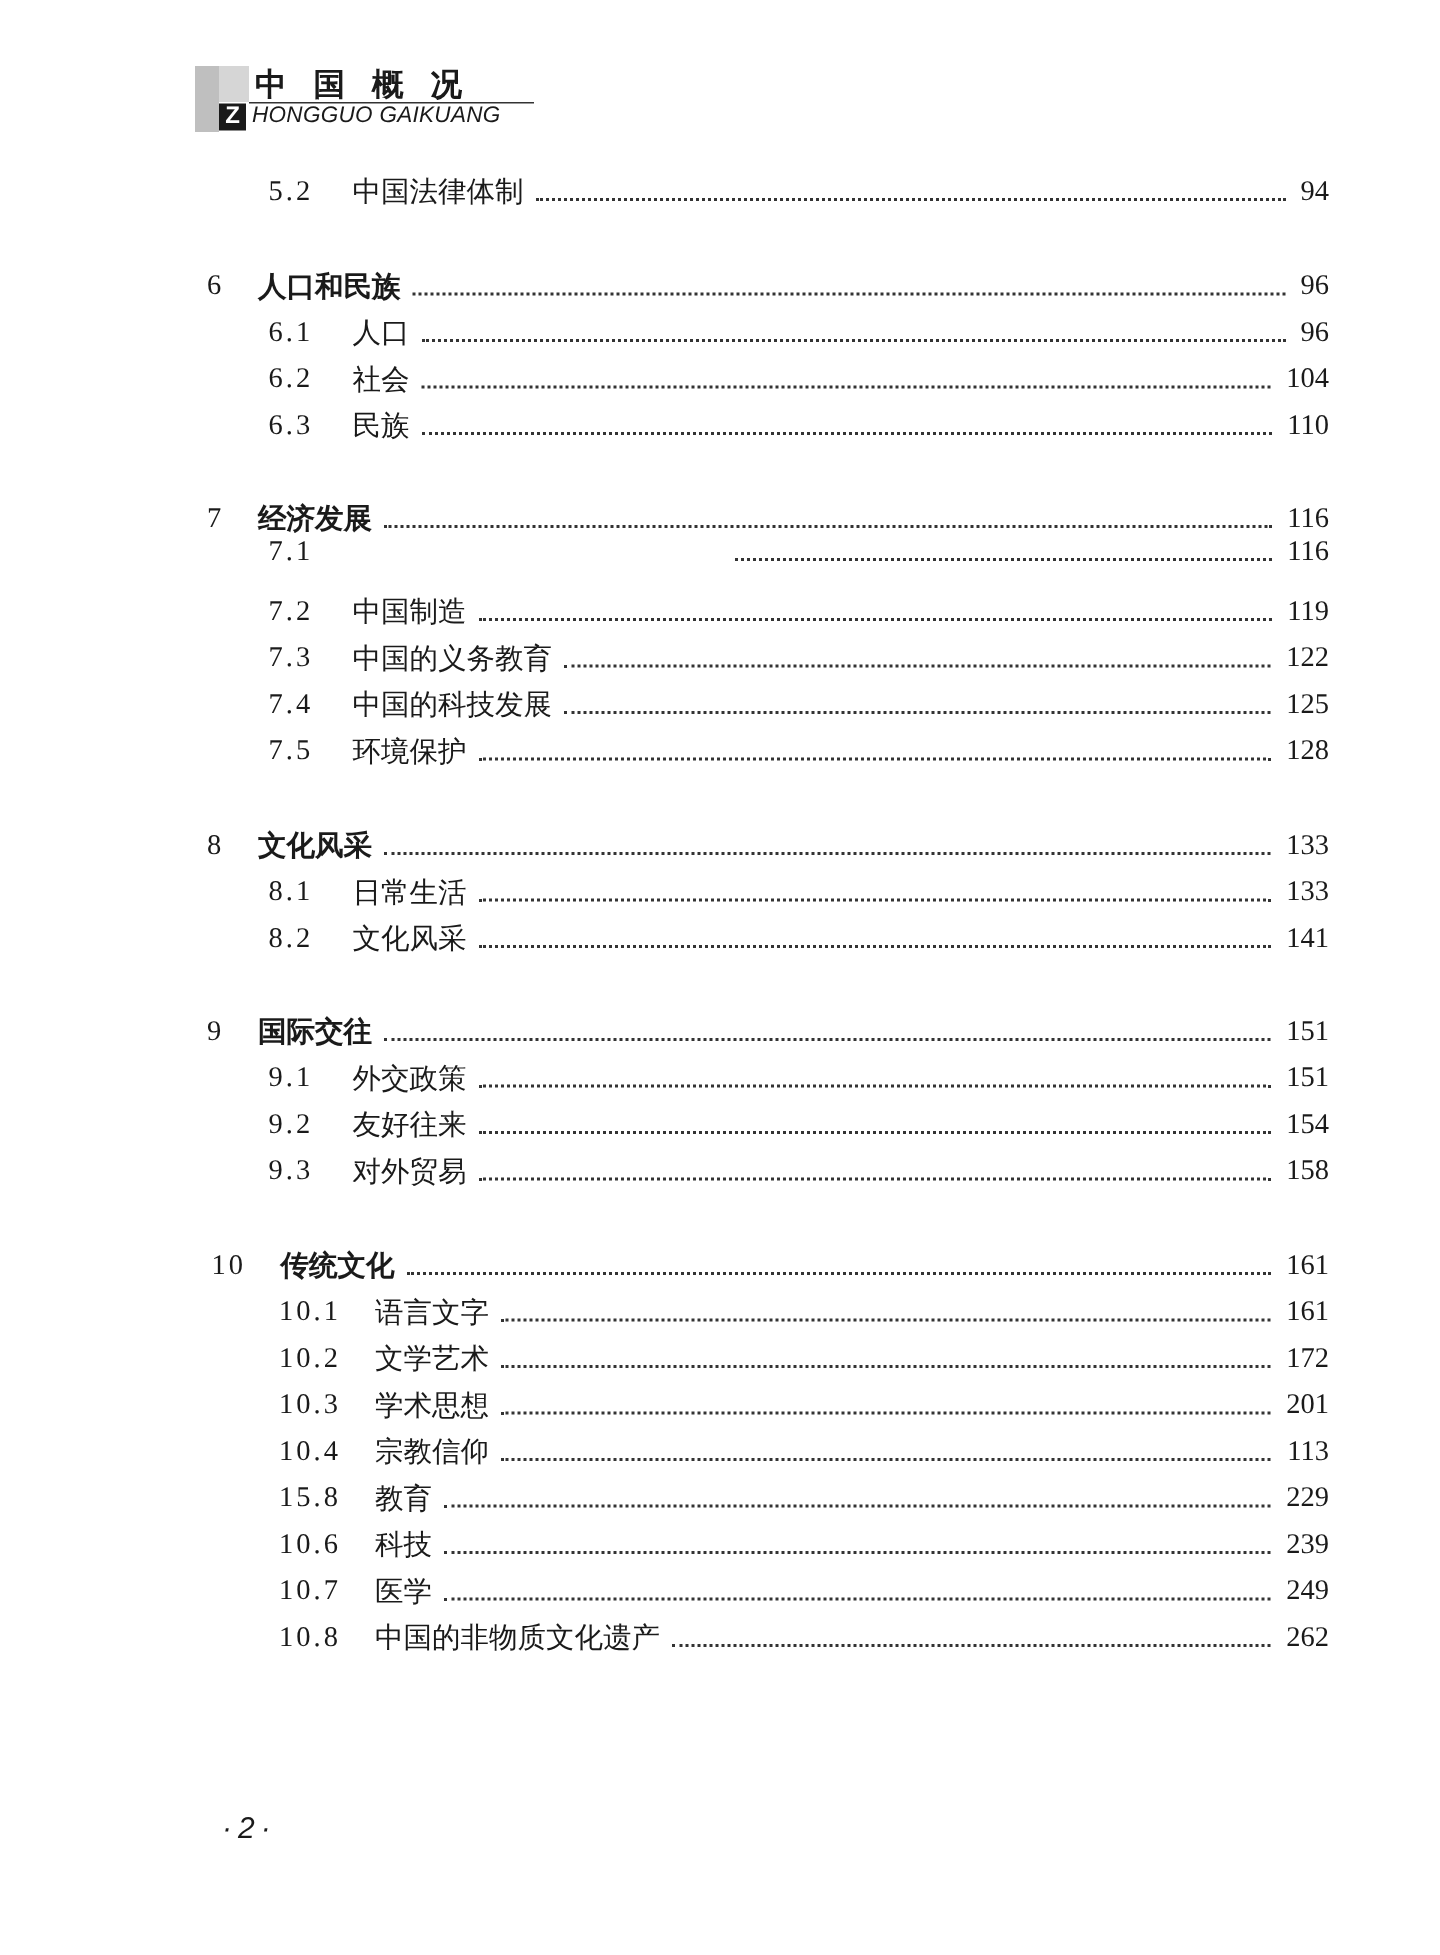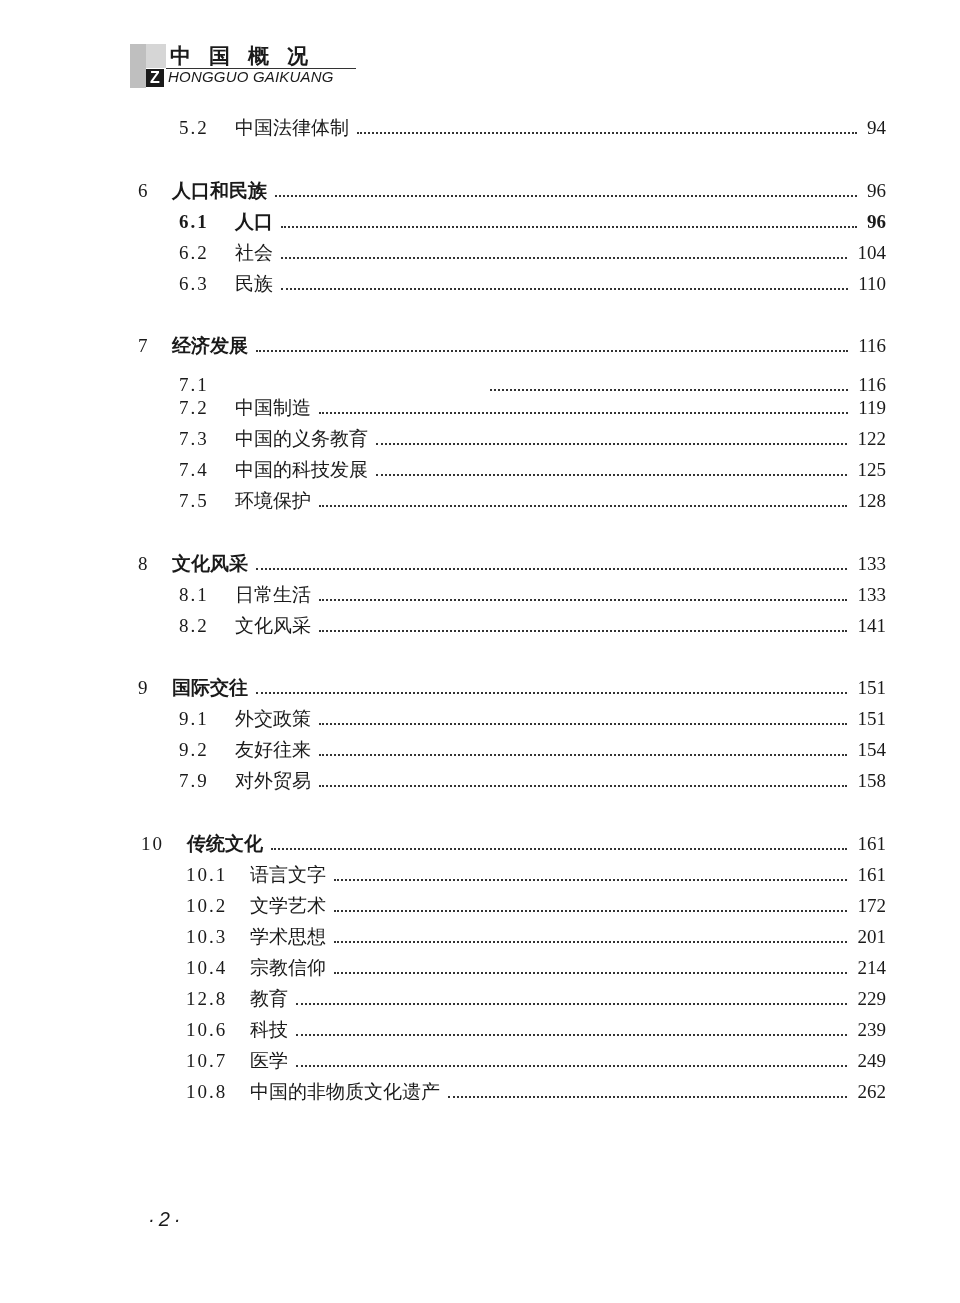--- a/index.html
+++ b/index.html
@@ -38,21 +38,21 @@
       <span class="title" style="left: 235px;">中国法律体制</span>
       <span class="dots" style="left: 357px; width: 500px;"></span>
       <span class="page" style="left: 836px;">94</span>
     </div>
     <div class="row chapter" style="top: 177px; width: 960px;">
       <span class="num" style="left: 138px;">6</span>
       <span class="title" style="left: 172px;">人口和民族</span>
       <span class="dots" style="left: 275px; width: 582px;"></span>
       <span class="page" style="left: 836px;">96</span>
     </div>
-    <div class="row section" style="top: 208px; width: 824px; font-weight: bold;">
+    <div class="row section" style="top: 208px; width: 824px;">
       <span class="num" style="left: 179px;">6.1</span>
       <span class="title" style="left: 235px;">人口</span>
       <span class="dots" style="left: 281px; width: 576px;"></span>
       <span class="page" style="left: 836px;">96</span>
     </div>
     <div class="row section" style="top: 239px; width: 960px;">
       <span class="num" style="left: 179px;">6.2</span>
       <span class="title" style="left: 235px;">社会</span>
       <span class="dots" style="left: 281px; width: 566px;"></span>
       <span class="page" style="left: 836px;">104</span>
@@ -62,21 +62,21 @@
       <span class="title" style="left: 235px;">民族</span>
       <span class="dots" style="left: 281px; width: 567px;"></span>
       <span class="page" style="left: 836px;">110</span>
     </div>
     <div class="row chapter" style="top: 332px; width: 960px;">
       <span class="num" style="left: 138px;">7</span>
       <span class="title" style="left: 172px;">经济发展</span>
       <span class="dots" style="left: 256px; width: 592px;"></span>
       <span class="page" style="left: 836px;">116</span>
     </div>
-    <div class="row section" style="top: 371px; width: 883px;">
+    <div class="row section" style="top: 354px; width: 883px;">
       <span class="num" style="left: 179px;">7.1</span>
       <span class="dots" style="left: 490px; width: 358px;"></span>
       <span class="page" style="left: 836px;">116</span>
     </div>
     <div class="row section" style="top: 394px; width: 960px;">
       <span class="num" style="left: 179px;">7.2</span>
       <span class="title" style="left: 235px;">中国制造</span>
       <span class="dots" style="left: 319px; width: 529px;"></span>
       <span class="page" style="left: 836px;">119</span>
     </div>
@@ -128,21 +128,21 @@
       <span class="dots" style="left: 319px; width: 528px;"></span>
       <span class="page" style="left: 836px;">151</span>
     </div>
     <div class="row section" style="top: 736px; width: 960px;">
       <span class="num" style="left: 179px;">9.2</span>
       <span class="title" style="left: 235px;">友好往来</span>
       <span class="dots" style="left: 319px; width: 528px;"></span>
       <span class="page" style="left: 836px;">154</span>
     </div>
     <div class="row section" style="top: 767px; width: 960px;">
-      <span class="num" style="left: 179px;">7.9</span>
+      <span class="num" style="left: 179px;">9.3</span>
       <span class="title" style="left: 235px;">对外贸易</span>
       <span class="dots" style="left: 319px; width: 528px;"></span>
       <span class="page" style="left: 836px;">158</span>
     </div>
     <div class="row chapter" style="top: 830px; width: 960px;">
       <span class="num" style="left: 141px;">10</span>
       <span class="title" style="left: 187px;">传统文化</span>
       <span class="dots" style="left: 271px; width: 576px;"></span>
       <span class="page" style="left: 836px;">161</span>
     </div>
@@ -161,24 +161,24 @@
     <div class="row section" style="top: 923px; width: 960px;">
       <span class="num" style="left: 186px;">10.3</span>
       <span class="title" style="left: 250px;">学术思想</span>
       <span class="dots" style="left: 334px; width: 513px;"></span>
       <span class="page" style="left: 836px;">201</span>
     </div>
     <div class="row section" style="top: 954px; width: 960px;">
       <span class="num" style="left: 186px;">10.4</span>
       <span class="title" style="left: 250px;">宗教信仰</span>
       <span class="dots" style="left: 334px; width: 513px;"></span>
-      <span class="page" style="left: 836px;">214</span>
+      <span class="page" style="left: 836px;">113</span>
     </div>
     <div class="row section" style="top: 985px; width: 960px;">
-      <span class="num" style="left: 186px;">12.8</span>
+      <span class="num" style="left: 186px;">15.8</span>
       <span class="title" style="left: 250px;">教育</span>
       <span class="dots" style="left: 296px; width: 551px;"></span>
       <span class="page" style="left: 836px;">229</span>
     </div>
     <div class="row section" style="top: 1016px; width: 960px;">
       <span class="num" style="left: 186px;">10.6</span>
       <span class="title" style="left: 250px;">科技</span>
       <span class="dots" style="left: 296px; width: 551px;"></span>
       <span class="page" style="left: 836px;">239</span>
     </div>

